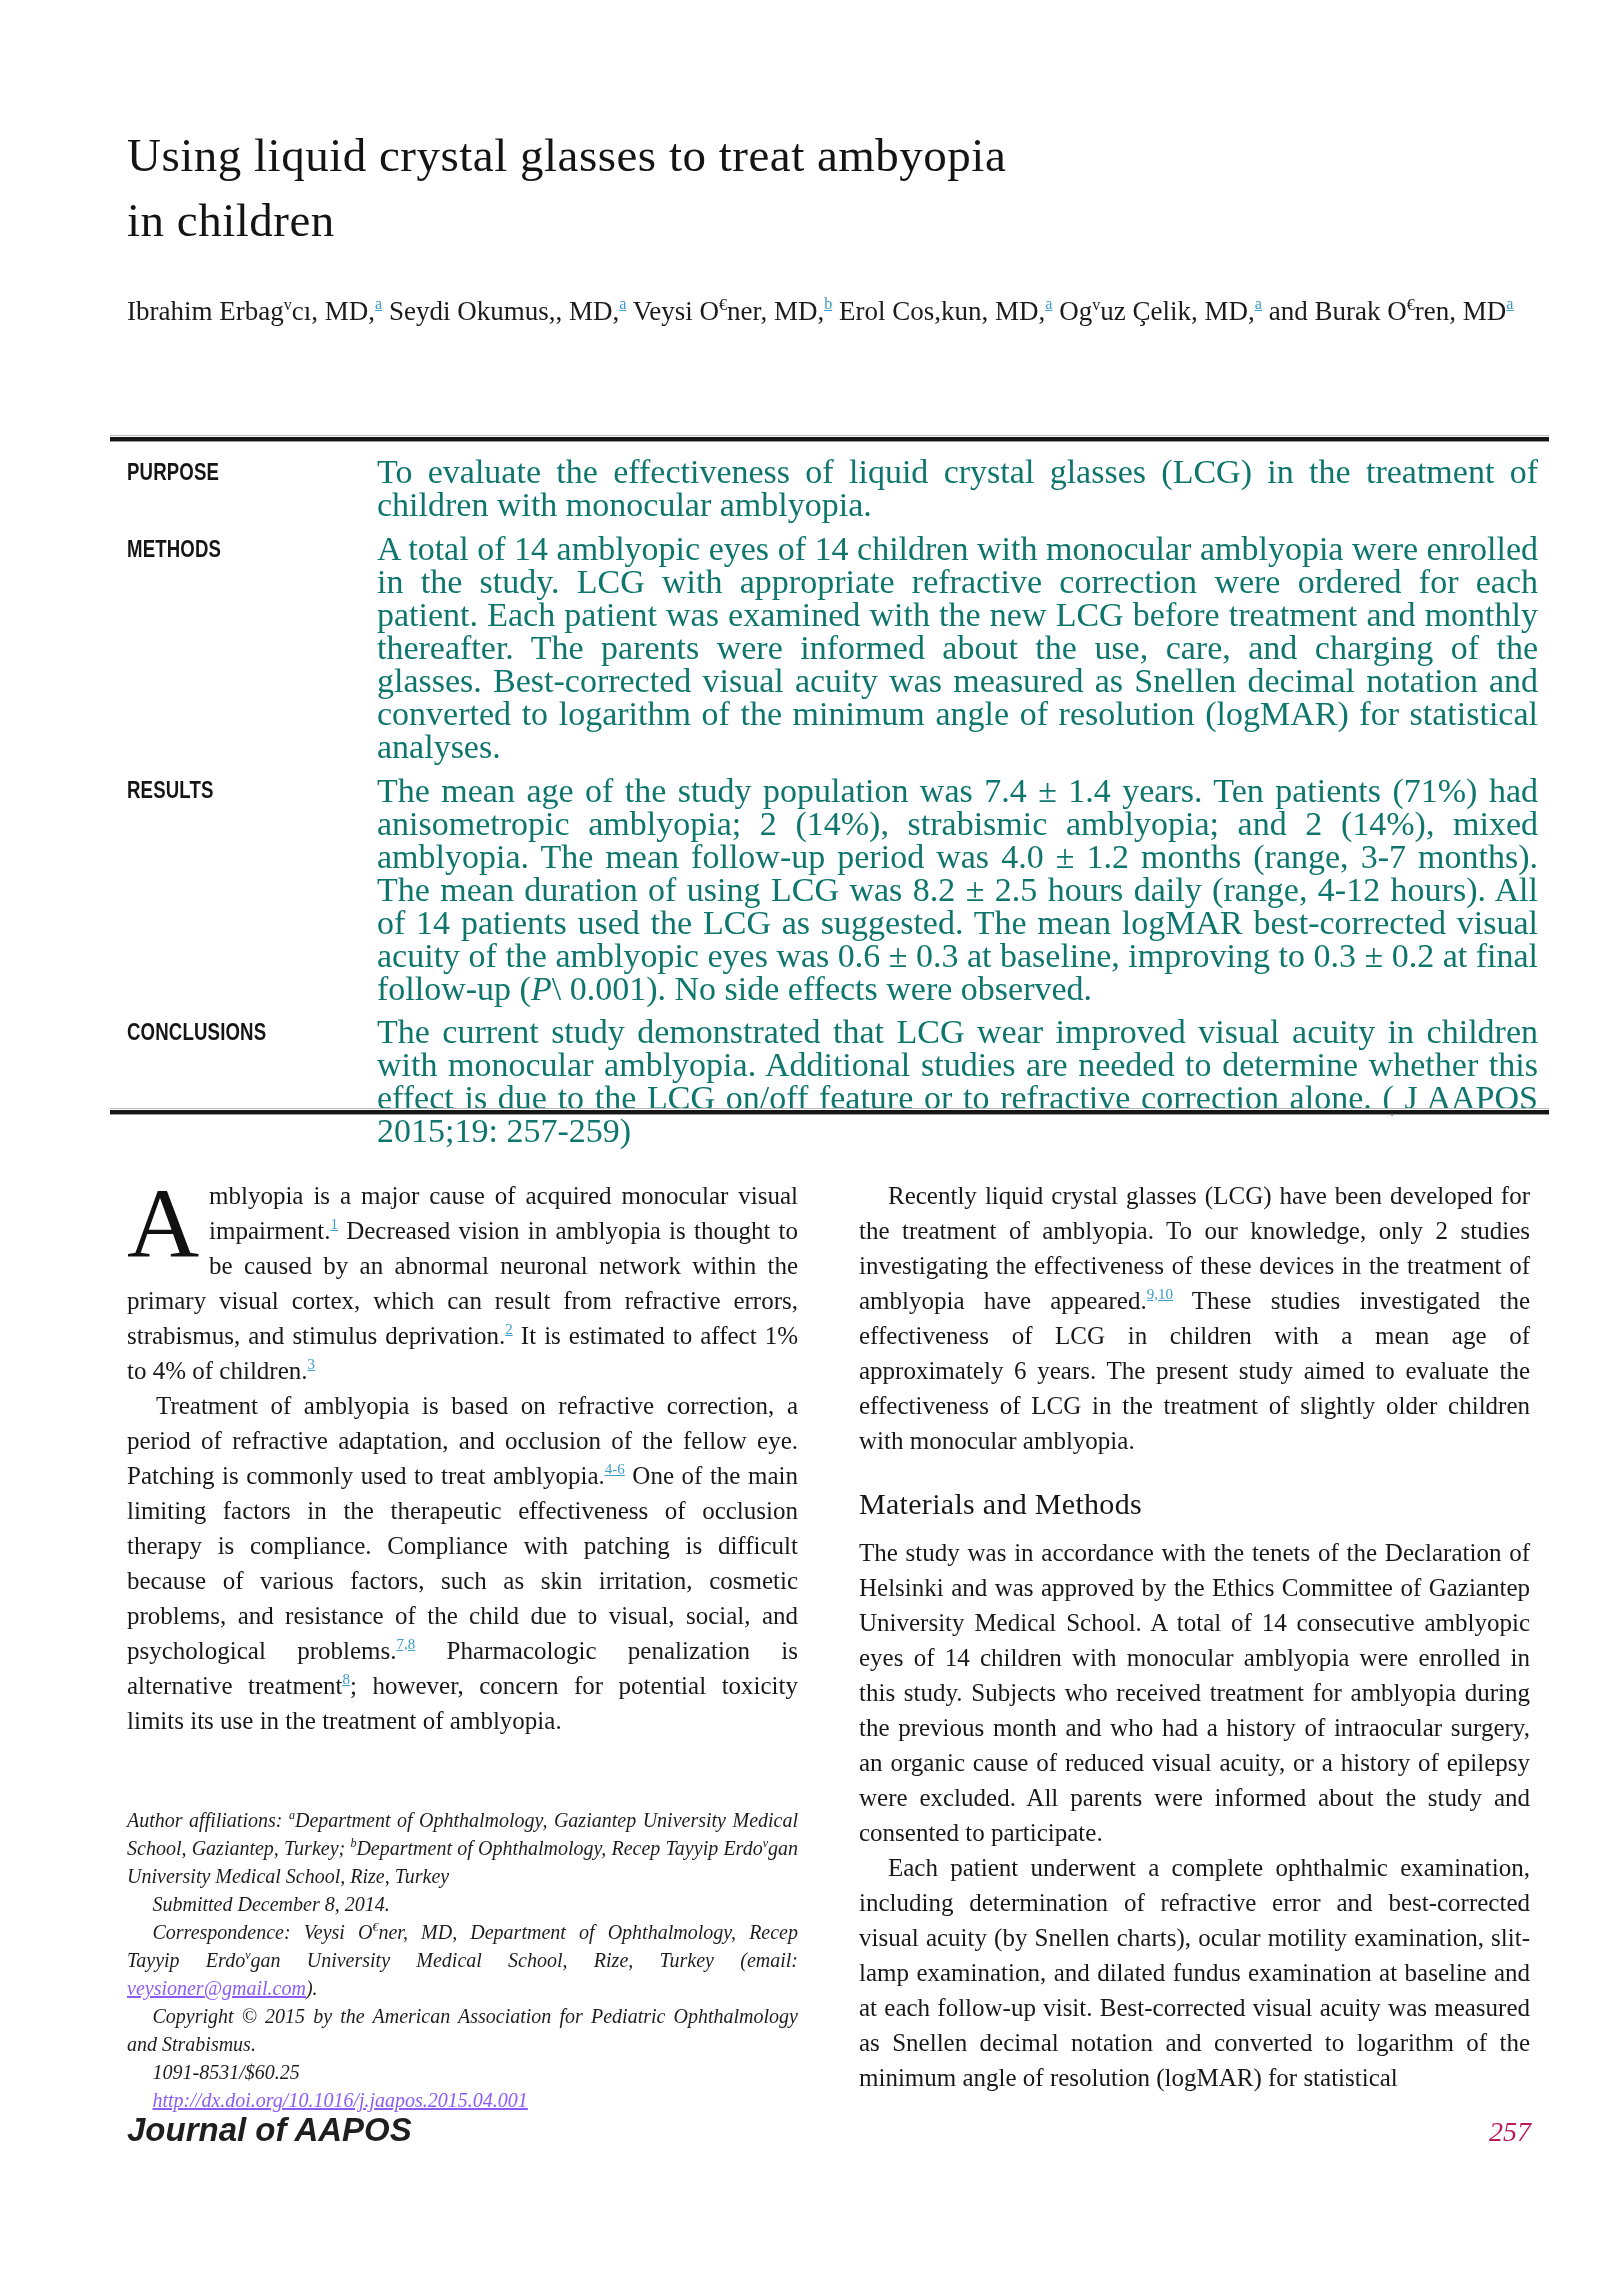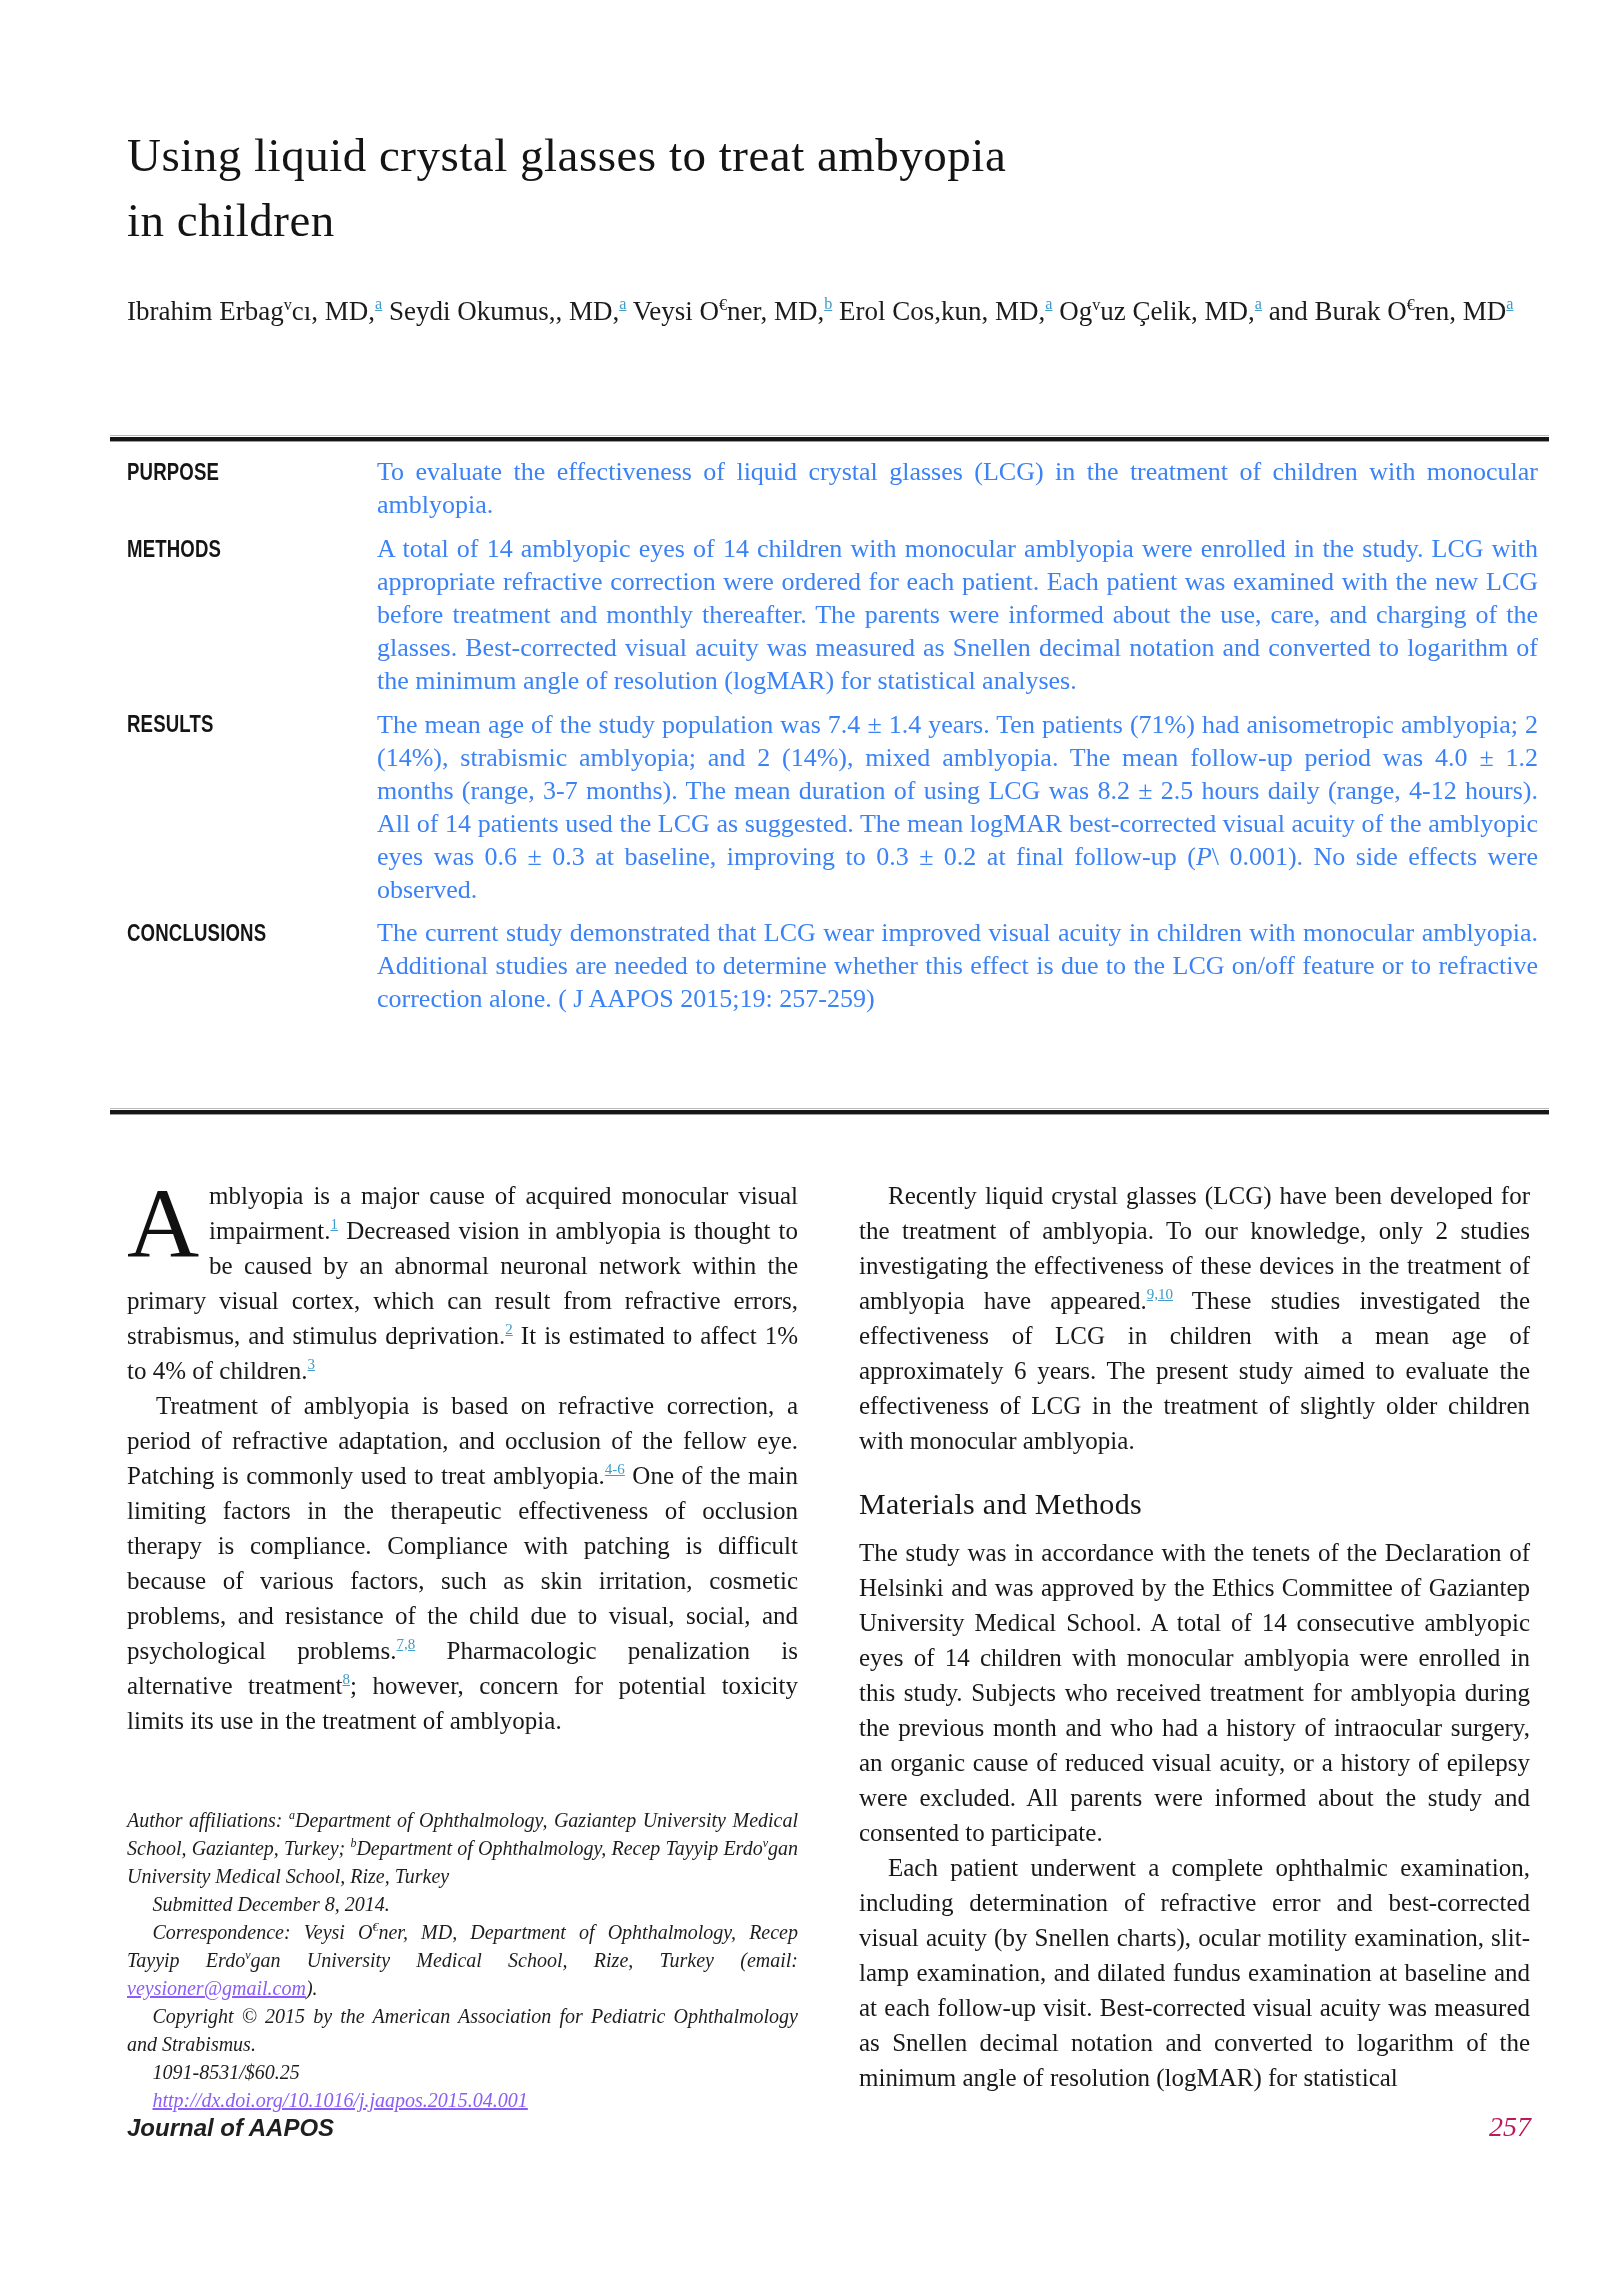--- a/index.html
+++ b/index.html
@@ -32,21 +32,21 @@
   
   .abstract{position:absolute;left:127px;top:455px;width:1411px;}
   .abs-row{display:grid;grid-template-columns:250px 1fr;margin-bottom:10.8px;}
   .abs-label{
     font-family:"Liberation Sans", sans-serif;
     font-size:24.5px;font-weight:700;color:#151515;
     transform:scaleX(0.76);transform-origin:left top;
     letter-spacing:0.2px;padding-top:2.9px;white-space:nowrap;
   }
   .abs-text{
-    font-size:26px;line-height:33px;text-align:justify;color:#3b82f6;
+    font-size:34px;line-height:33px;text-align:justify;color:#0f766e;
   }
   
   .columns{
     position:absolute;left:127px;top:1178px;width:1404px;
     display:flex;gap:61px;
   }
   .col{width:671px;}
   .col p{
     margin:0;font-size:25px;line-height:35px;text-align:justify;color:#181818;
   }
@@ -76,21 +76,21 @@
     text-align:justify;color:#1d1d1d;text-indent:0;
   }
   .footnotes p.fn-indent{text-indent:25.5px;}
   
   .footer{
     position:absolute;left:127px;top:2111px;width:1404px;
     display:flex;justify-content:space-between;align-items:baseline;
   }
   .journal{
     font-family:"Liberation Sans", sans-serif;
-    font-style:italic;font-weight:bold;font-size:24px;color:#1f1f1f;
+    font-style:italic;font-weight:bold;font-size:33px;color:#1f1f1f;
   }
   .pageno{font-style:italic;font-size:28px;color:#be185d;}
 </style>
 </head>
 <body>
 
 <div class="page">
 
   <h1 class="title"><span>Using liquid crystal glasses to treat ambyopia</span><br><span>in children</span></h1>
 

